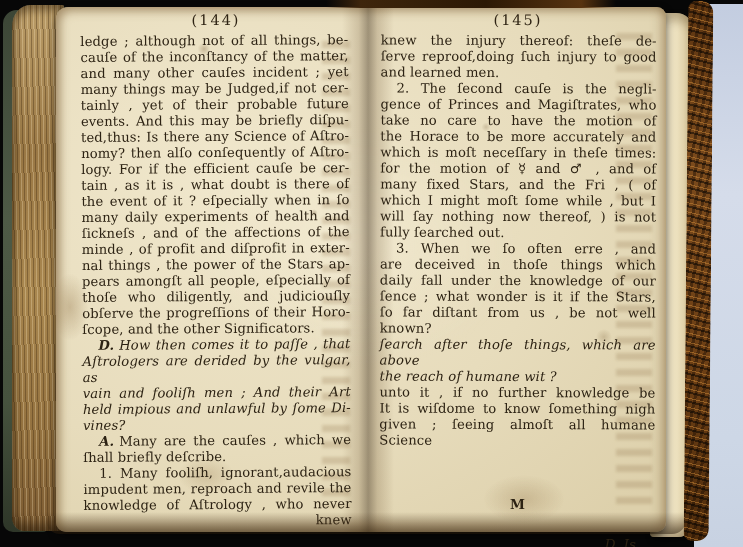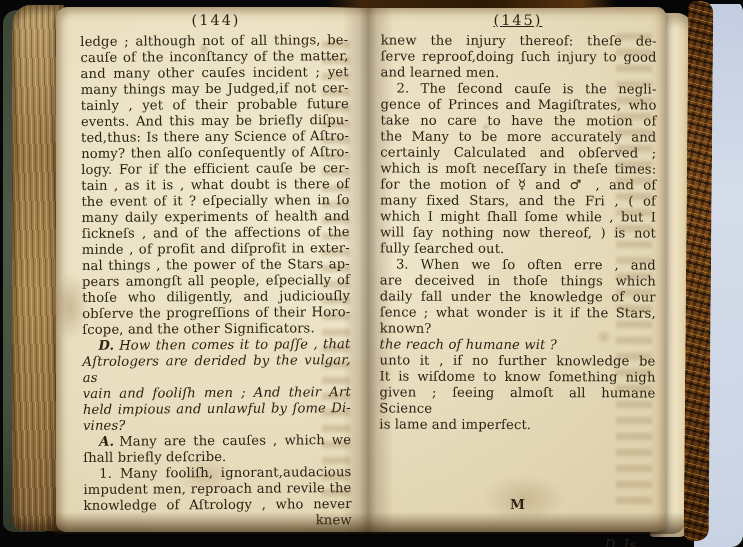--- a/index.html
+++ b/index.html
@@ -1,20 +1,19 @@
 <!DOCTYPE html>
 <html><head>
 <meta charset="utf-8">
 <style>
   html,body { margin:0; padding:0; background:#070707; }
   #canvas {
     position:relative; width:743px; height:547px; overflow:hidden;
     background:#070707;
     font-family:"DejaVu Serif","DejaVu Sans",serif;
-    border-radius:12px;
   }
   
   #bg-right {
     position:absolute; left:694px; top:4px; width:49px; height:543px;
     background:linear-gradient(180deg,#c3cde0,#d5dcea 35%,#cdd7e6 80%,#c8d2e2);
   }
   
   #board-left {
     position:absolute; left:3px; top:10px; width:44px; height:522px;
     background:linear-gradient(180deg,#3c4636,#4e5a46 40%,#46523e 75%,#2e3628);
@@ -89,21 +88,21 @@
     position:absolute; left:-10px; top:505px; width:640px; height:22px; pointer-events:none;
     background:linear-gradient(180deg, transparent, rgba(70,48,22,.35) 55%, rgba(40,26,10,.5));
     border-radius:0 0 14px 14px;
   }
 
   
   .pageno {
     position:absolute; text-align:center; font-size:14.5px; letter-spacing:2px; color:#2e2313;
   }
   #left-pageno  { left:26px;  top:5px; width:268px; transform:rotate(-.4deg); }
-  #right-pageno { left:324px; top:5px; width:276px; transform:rotate(.2deg);text-decoration:underline; }
+  #right-pageno { left:324px; top:5px; width:276px; transform:rotate(.2deg); }
   .textcol {
     position:absolute; top:26px; font-size:13.2px; line-height:16px; color:#2c2213;
     letter-spacing:.1px; text-rendering:optimizeLegibility;
   }
   #left-text  { left:26px;  width:268px; transform:rotate(-.4deg); }
   #right-text { left:324px; width:276px; transform:rotate(.2deg); }
   .ln { text-align:justify; text-align-last:justify; min-height:16px; }
   .ln.e  { text-align-last:left; }
   .ln.ij { font-style:italic; }
   .ln.ie { font-style:italic; text-align-last:left; }
@@ -168,38 +167,38 @@
         <div class="ln j">knowledge of Aſtrology , who never</div>
         <div class="ln r">knew</div>
       </div>
     <div id="right-text" class="textcol">
         <div class="ln j">knew the injury thereof: theſe de-</div>
         <div class="ln j">ſerve reproof,doing ſuch injury to good</div>
         <div class="ln e">and learned men.</div>
         <div class="ln j ind">2. The ſecond cauſe is the negli-</div>
         <div class="ln j">gence of Princes and Magiſtrates, who</div>
         <div class="ln j">take no care to have the motion of</div>
-        <div class="ln j">the Many to be more accurately and</div>
-        <div class="ln j">certainly Calculated and obſerved ;</div>
+        <div class="ln j">the Horace to be more accurately and</div>
         <div class="ln j">which is moſt neceſſary in theſe times:</div>
         <div class="ln j">for the motion of ☿ and ♂ , and of</div>
         <div class="ln j">many fixed Stars, and the Fri , ( of</div>
-        <div class="ln j">which I might ſhall ſome while , but I</div>
+        <div class="ln j">which I might moſt ſome while , but I</div>
         <div class="ln j">will ſay nothing now thereof, ) is not</div>
         <div class="ln e">fully ſearched out.</div>
         <div class="ln j ind">3. When we ſo often erre , and</div>
         <div class="ln j">are deceived in thoſe things which</div>
         <div class="ln j">daily fall under the knowledge of our</div>
         <div class="ln j">ſence ; what wonder is it if the Stars,</div>
+        <div class="ln j">ſo far diſtant from us , be not well</div>
         <div class="ln e">known?</div>
+        <div class="ln ij">ſearch after thoſe things, which are above</div>
         <div class="ln ie">the reach of humane wit ?</div>
         <div class="ln j">unto it , if no further knowledge be</div>
         <div class="ln j">It is wiſdome to know ſomething nigh</div>
         <div class="ln j">given ; ſeeing almoſt all humane Science</div>
-        <div class="ln e">is lame and imperfect.</div>
       </div>
 
     <div id="sig-row">
       <span id="sig-mark">M</span>
       <span id="sig-catchword">D. Is</span>
     </div>
 
     <div id="bottom-curl"></div>
   </div>
 

